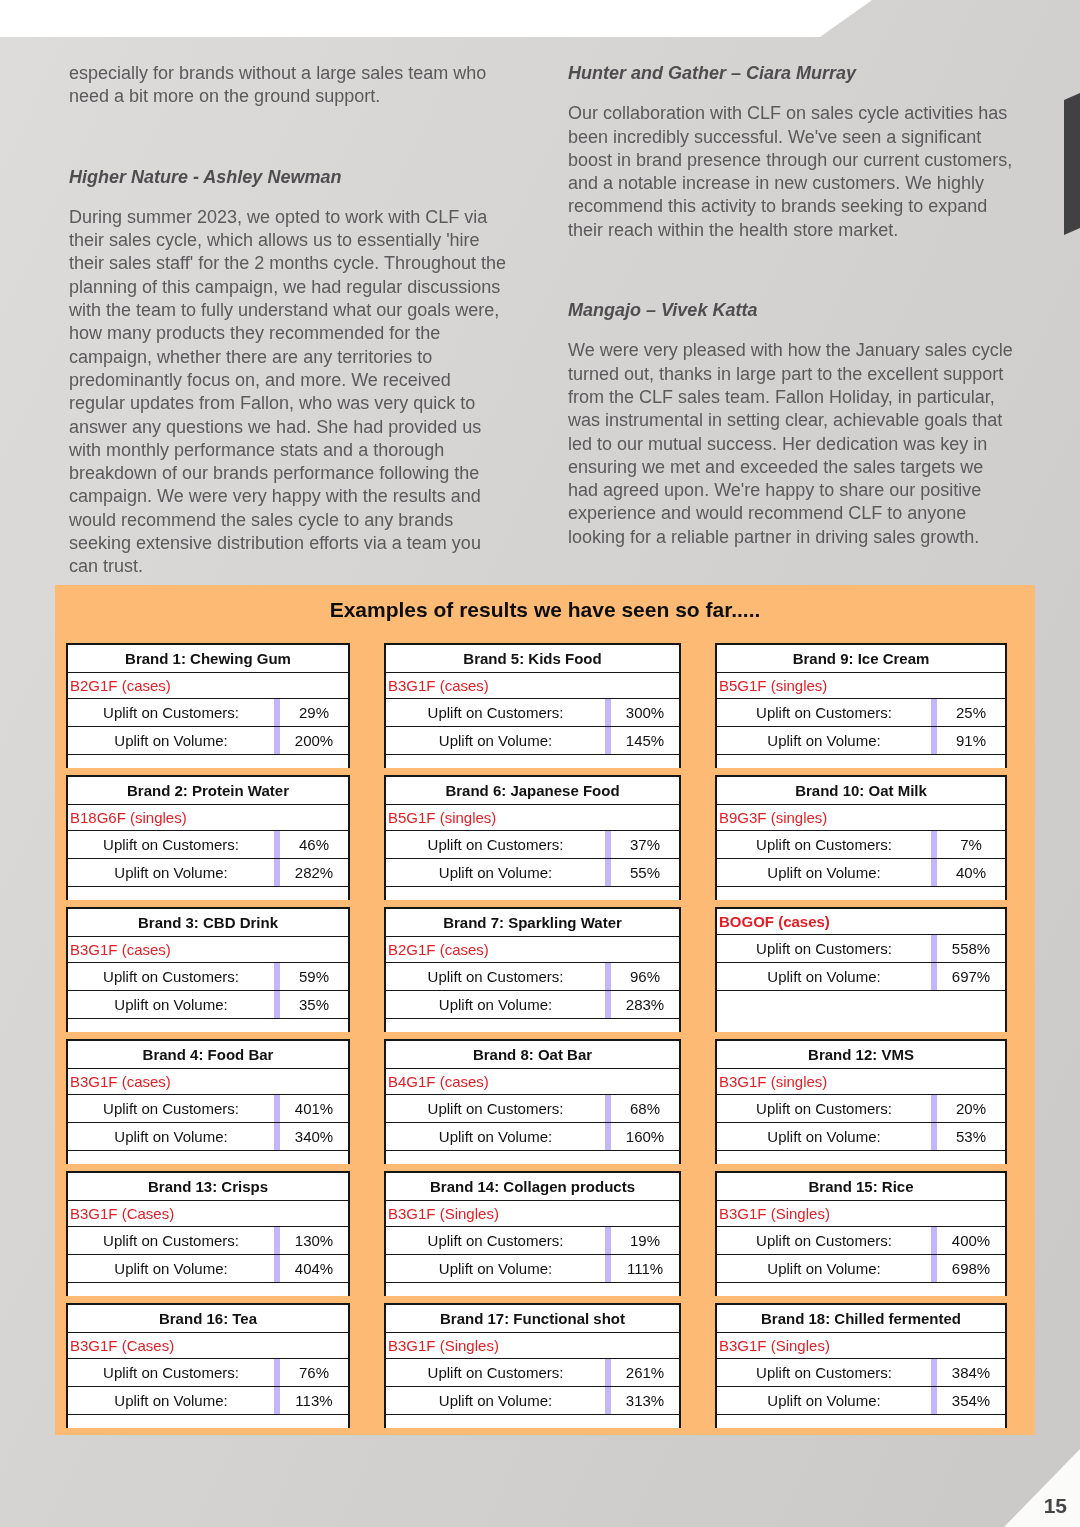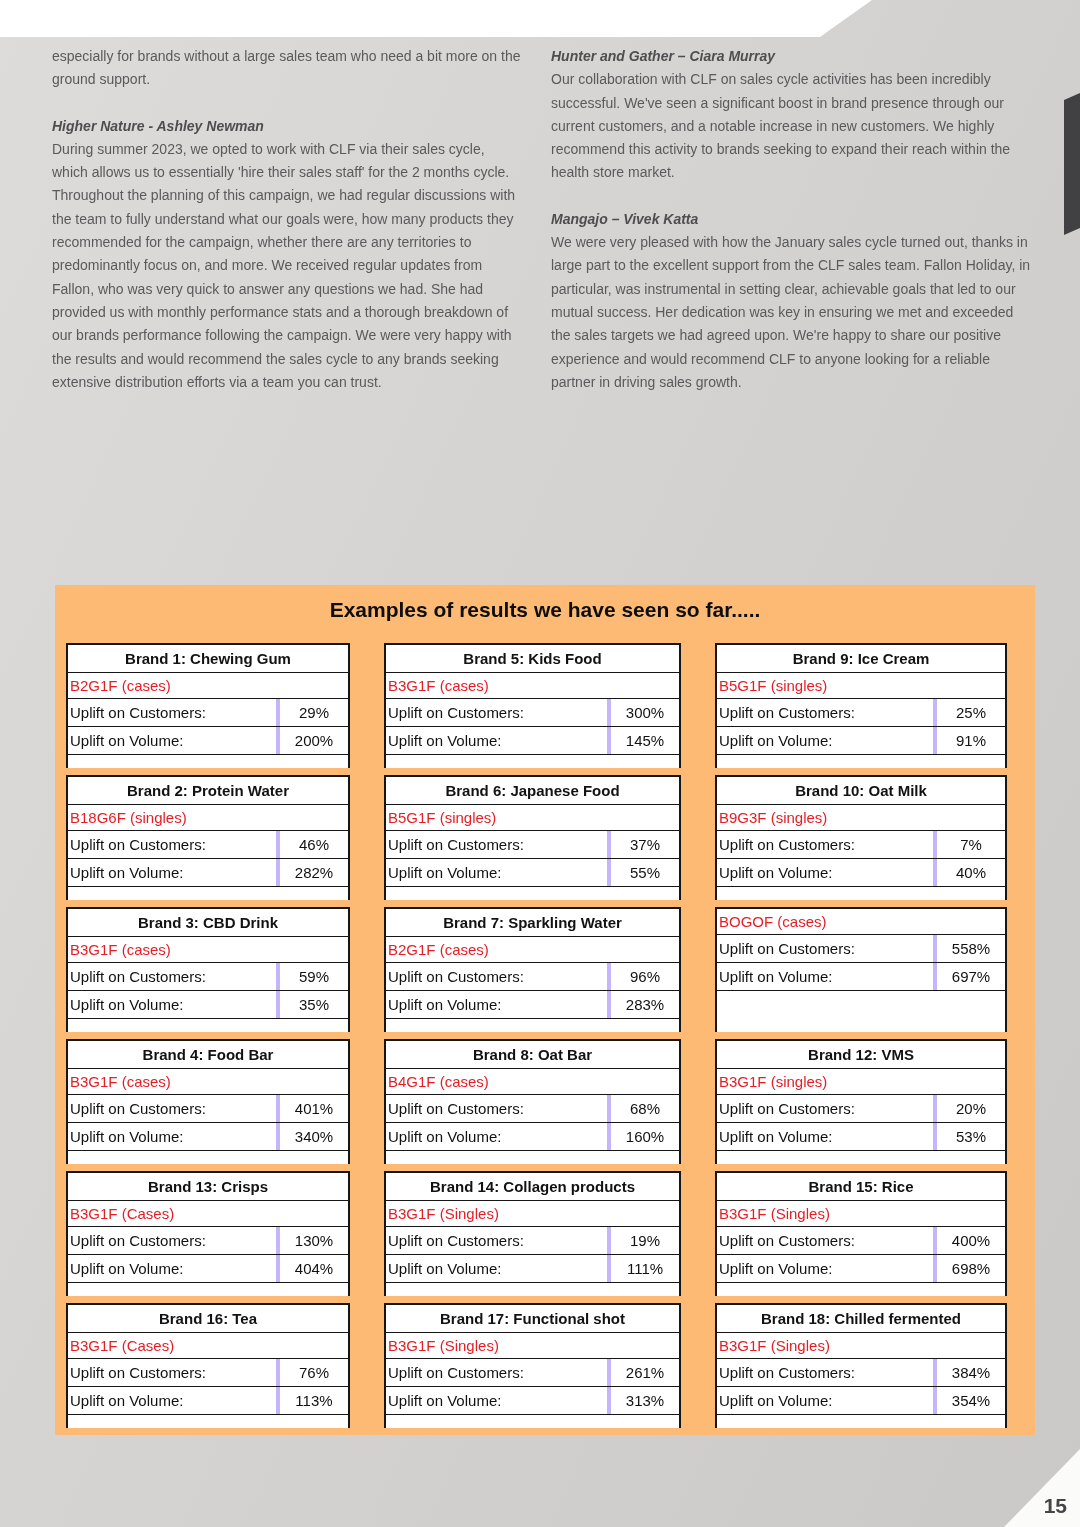--- a/index.html
+++ b/index.html
@@ -24,21 +24,21 @@
   }
   .page-number {
     position:absolute; right:13px; bottom:9px;
     font-size:21px; font-weight:700; color:#454548;
   }
 
   
   .col-left  { position:absolute; left:52px;  top:45px; width:471px; }
   .col-right { position:absolute; left:551px; top:45px; width:483px; }
   .para, .heading {
-    margin:0; font-size:14px; line-height:23.3px; color:#5a5a5d;
+    margin:17px; font-size:18px; line-height:23.3px; color:#5a5a5d;
   }
   .heading { font-weight:700; font-style:italic; color:#4e4e51; }
   .vspace { height:23px; }
 
   
   .panel {
     position:absolute; left:55px; top:585px; width:980px; height:850px;
     background:#fdba74;
   }
   .panel-title {
@@ -57,22 +57,22 @@
   .bb-title {
     text-align:center; font-weight:700; line-height:19px;
     padding:4px 2px; border-bottom:1px solid #161616;
   }
   .bb-offer {
     text-align:left; line-height:19px; color:#e41e26;
     padding:3px 2px; border-bottom:1px solid #161616;
   }
   .bb-row { display:flex; border-bottom:1px solid #161616; }
   .bb-label {
-    flex:1; line-height:19px;
-    padding:4px 2px; border-right:4px solid #c4b5fd;
+    flex:1; text-align:center; line-height:19px;
+    padding:4px 2px; border-right:6px solid #c4b5fd;
   }
   .bb-value { width:64px; text-align:center; line-height:19px; padding:4px 2px; }
   .bb-whisker { height:13px; }
 </style>
 </head>
 <body>
 
 <div class="top-band"></div>
 <div class="right-accent"></div>
 <div class="corner-cut"></div>
@@ -202,21 +202,21 @@
       <div class="bb-value">96%</div>
     </div>
     <div class="bb-row">
       <div class="bb-label">Uplift on Volume:</div>
       <div class="bb-value">283%</div>
     </div>
     <div class="bb-whisker"></div>
   </div>
 
   <div class="brand-box">
-    <div class="bb-offer" style="color: rgb(228, 30, 38);">BOGOF (cases)</div>
+    <div class="bb-offer" style="color: rgb(228, 30, 38); font-weight: bold;">BOGOF (cases)</div>
     <div class="bb-row">
       <div class="bb-label">Uplift on Customers:</div>
       <div class="bb-value">558%</div>
     </div>
     <div class="bb-row">
       <div class="bb-label">Uplift on Volume:</div>
       <div class="bb-value">697%</div>
     </div>
     <div class="bb-whisker"></div>
   </div>

